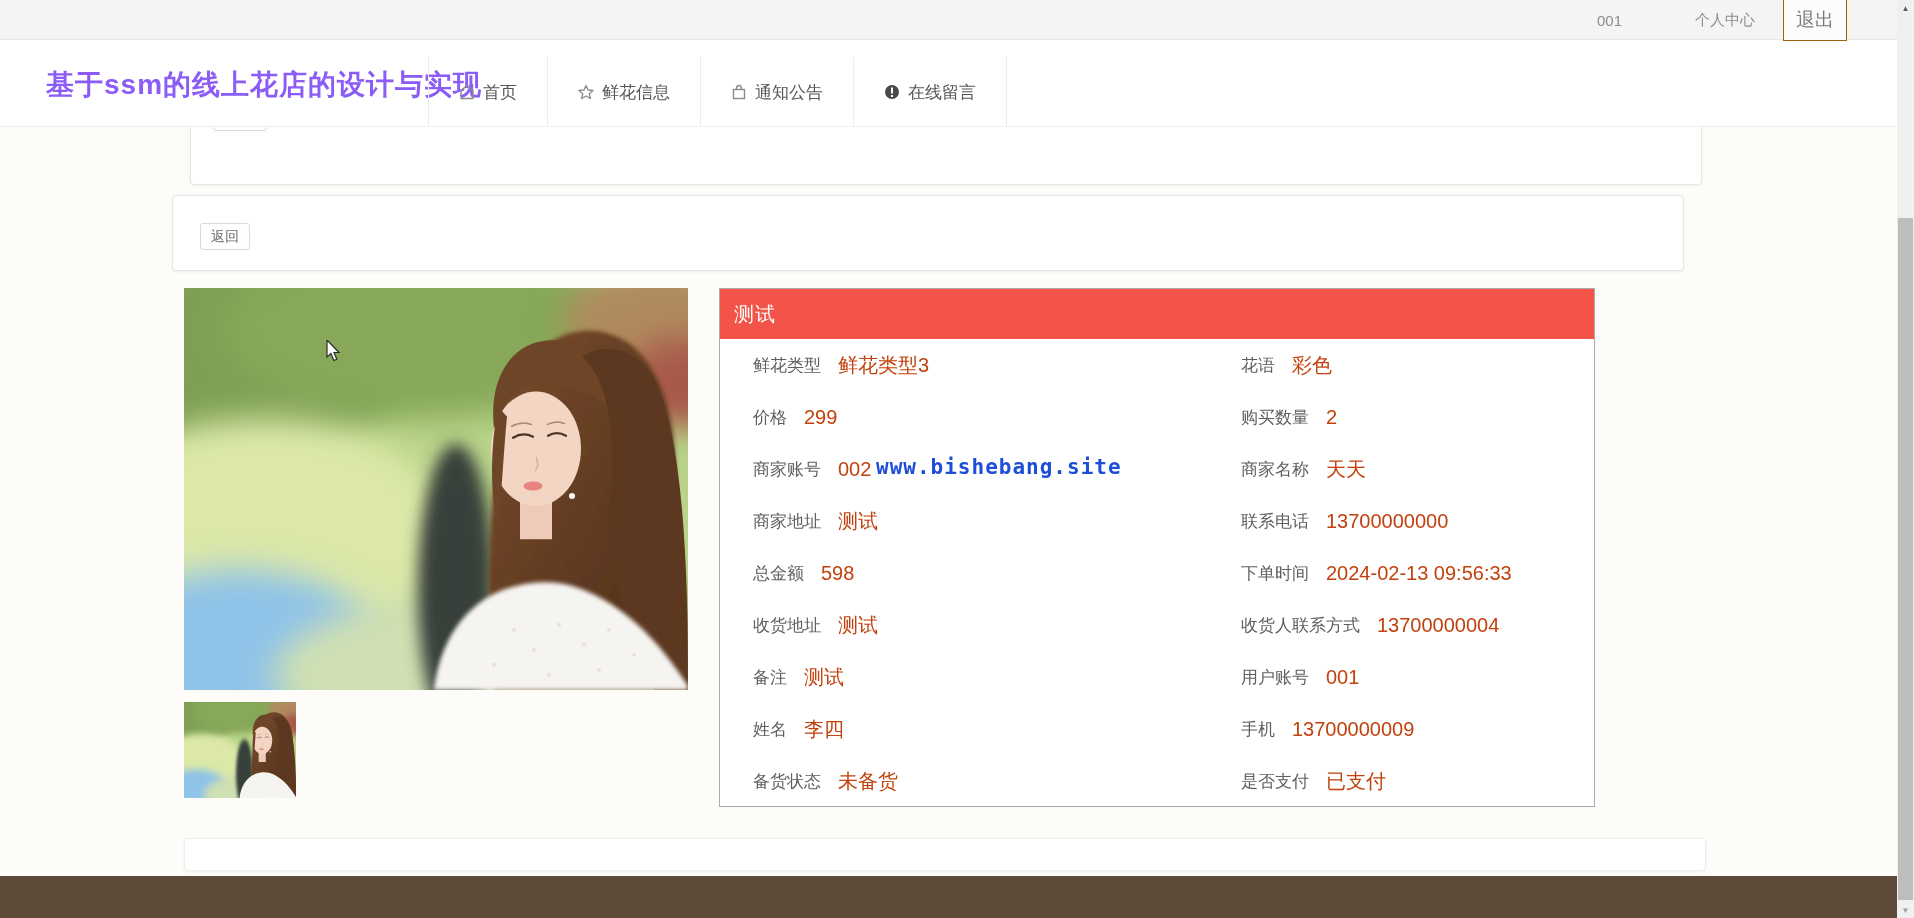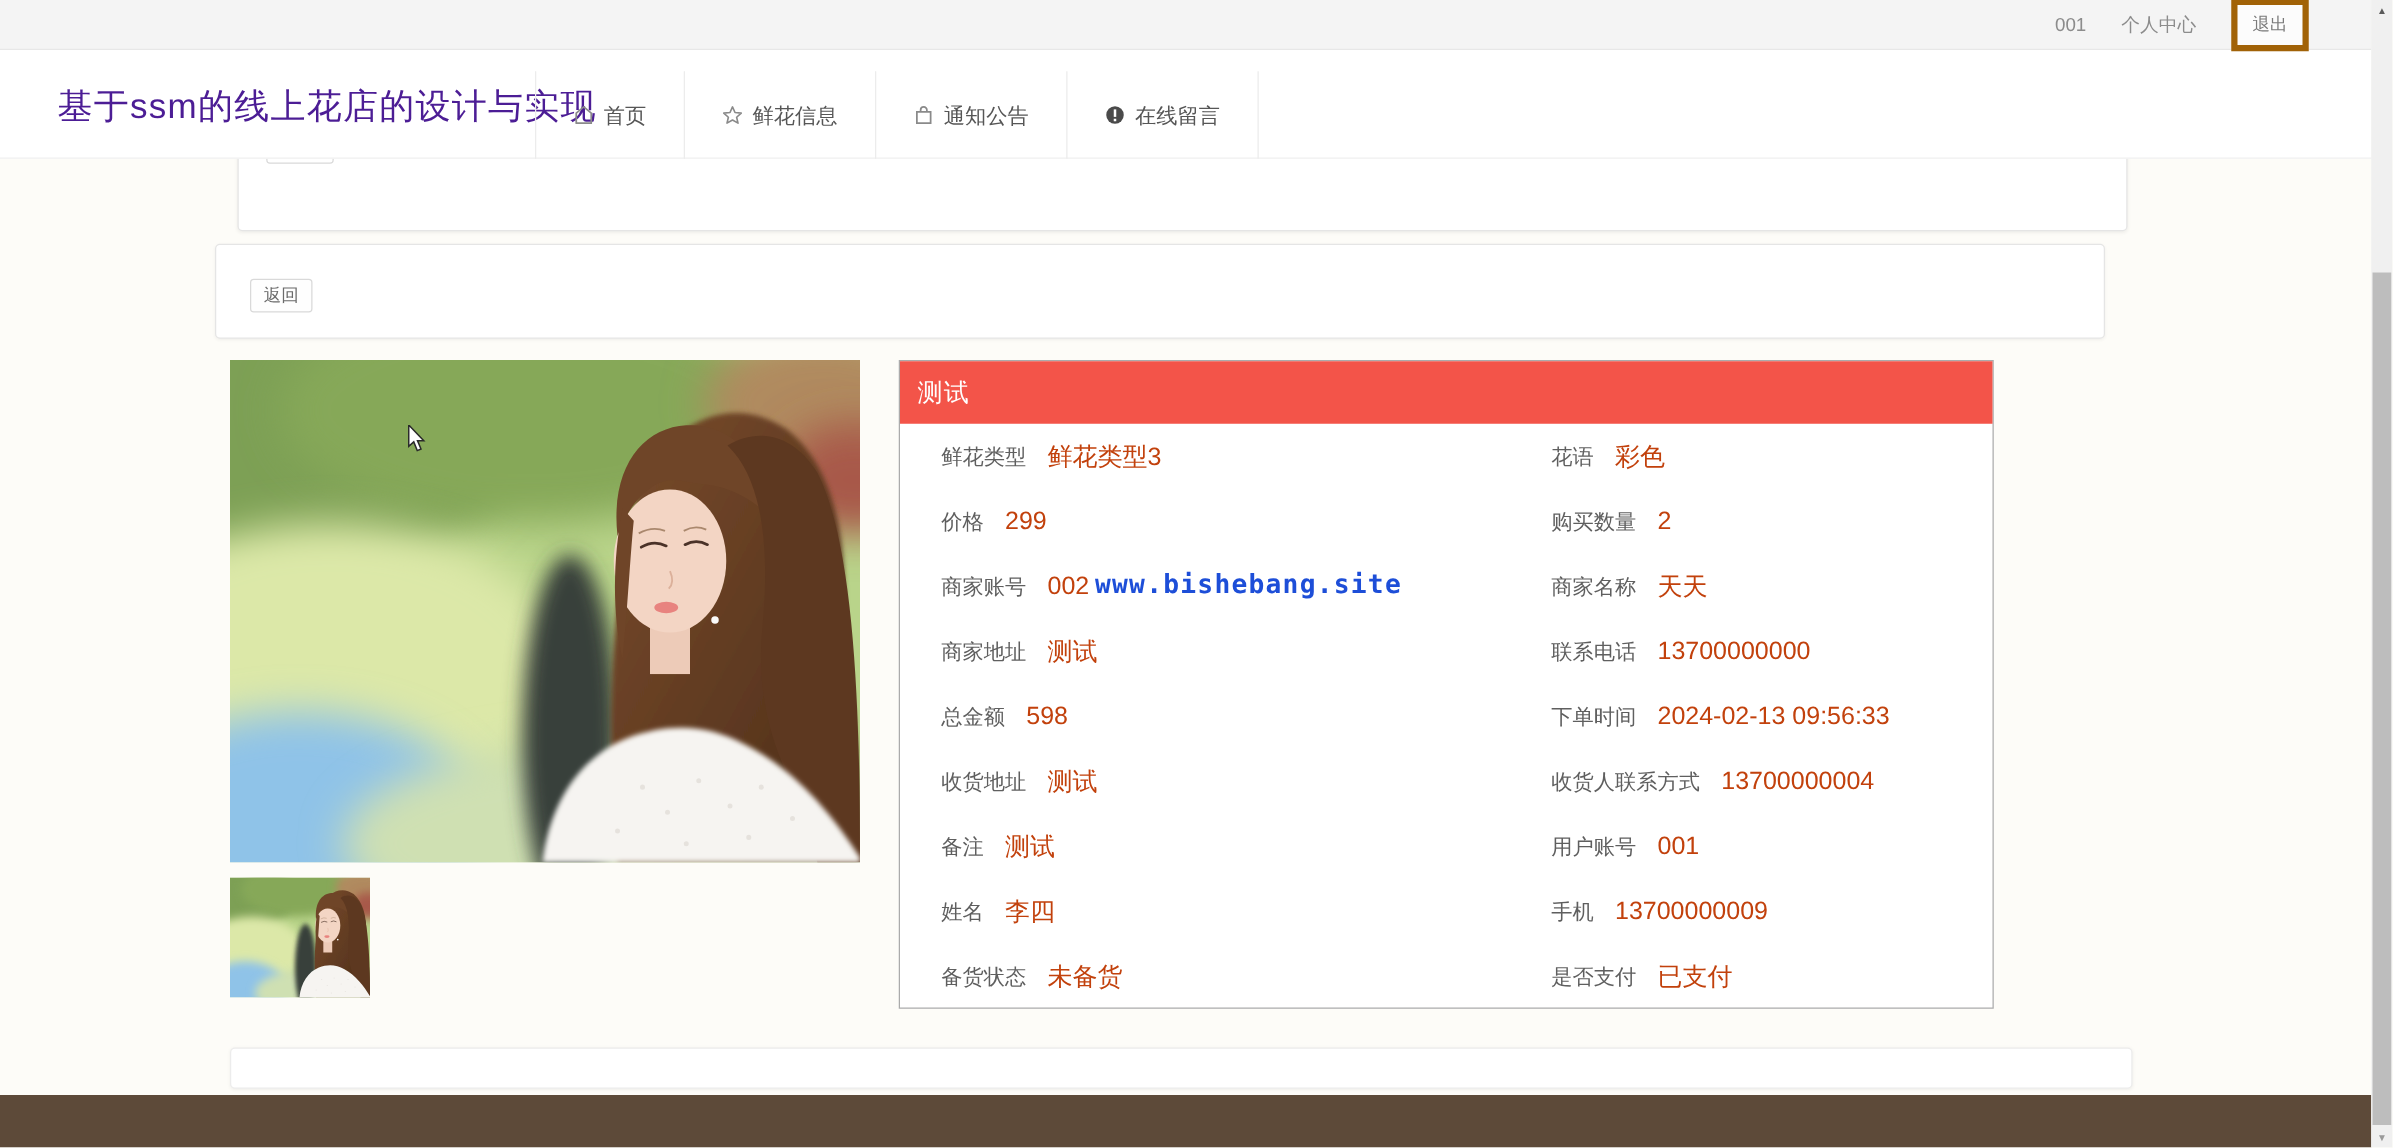--- a/index.html
+++ b/index.html
@@ -4,28 +4,28 @@
 <style>
   * { margin:0; padding:0; box-sizing:border-box; }
   html,body { width:1914px; height:918px; overflow:hidden; }
   body { font-family:"Liberation Sans","DejaVu Sans",sans-serif; background:#fdfcf8; position:relative; }
 
   
   .topbar { position:absolute; left:0; top:0; width:1897px; height:40px; background:#f4f4f4;
             border-bottom:1px solid #e7e7e7; z-index:30; }
   .topbar-right { position:absolute; right:50px; top:0; height:40px; display:flex; align-items:center; gap:28px; }
   .topbar-user, .topbar-link { font-size:15px; color:#8c8c8c; }
-  .topbar-link { cursor:pointer; }
-  .logout-btn { font-size:14px; color:#7a7a7a; background:#fcfcfc; border:5px solid #a16207;
+  .topbar-link { cursor:pointer;margin-left:45px; }
+  .logout-btn { font-size:19px; color:#7a7a7a; background:#fcfcfc; border:1px solid #a16207;
                 padding:7px 12px; cursor:pointer; }
 
   
   .header { position:absolute; left:0; top:40px; width:1897px; height:87px; background:#ffffff;
             border-bottom:1px solid #efefef; z-index:20; }
-  .site-title { position:absolute; left:46px; top:26px; font-size:28px; font-weight:normal; color:#4c1d95;
+  .site-title { position:absolute; left:46px; top:26px; font-size:28px; font-weight:bold; color:#8b5cf6;
                 letter-spacing:1px; }
   .nav { position:absolute; left:428px; top:17px; height:70px; display:flex; }
   .nav-item { display:flex; align-items:center; gap:8px; padding:0 30px; font-size:17px; color:#565656;
               border-left:1px solid #ececec; cursor:pointer; }
   .nav-item:last-child { border-right:1px solid #ececec; }
   .nav-item svg { display:block; }
 
   
   .panel { position:absolute; background:#ffffff; border:1px solid #e5e5e5; border-radius:4px;
            box-shadow:0 1px 3px rgba(0,0,0,0.06); }

